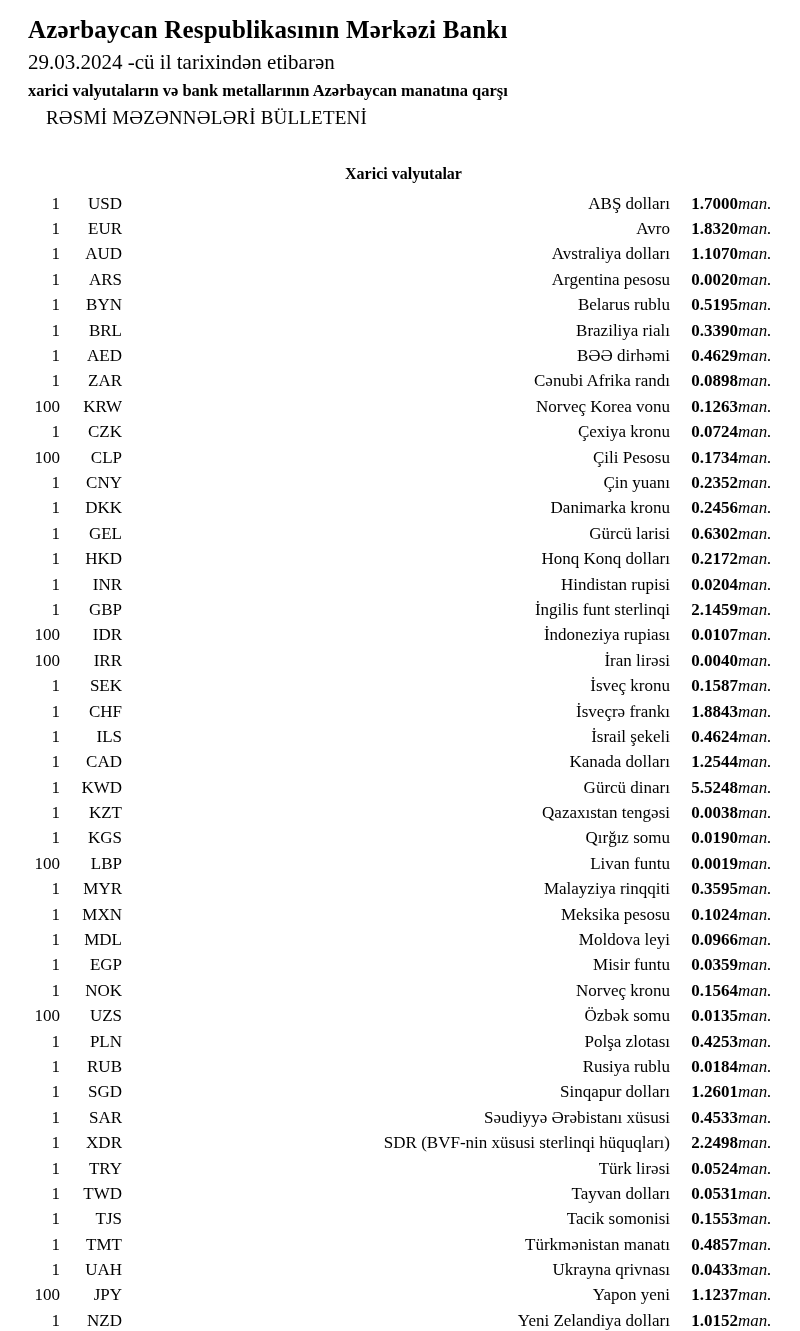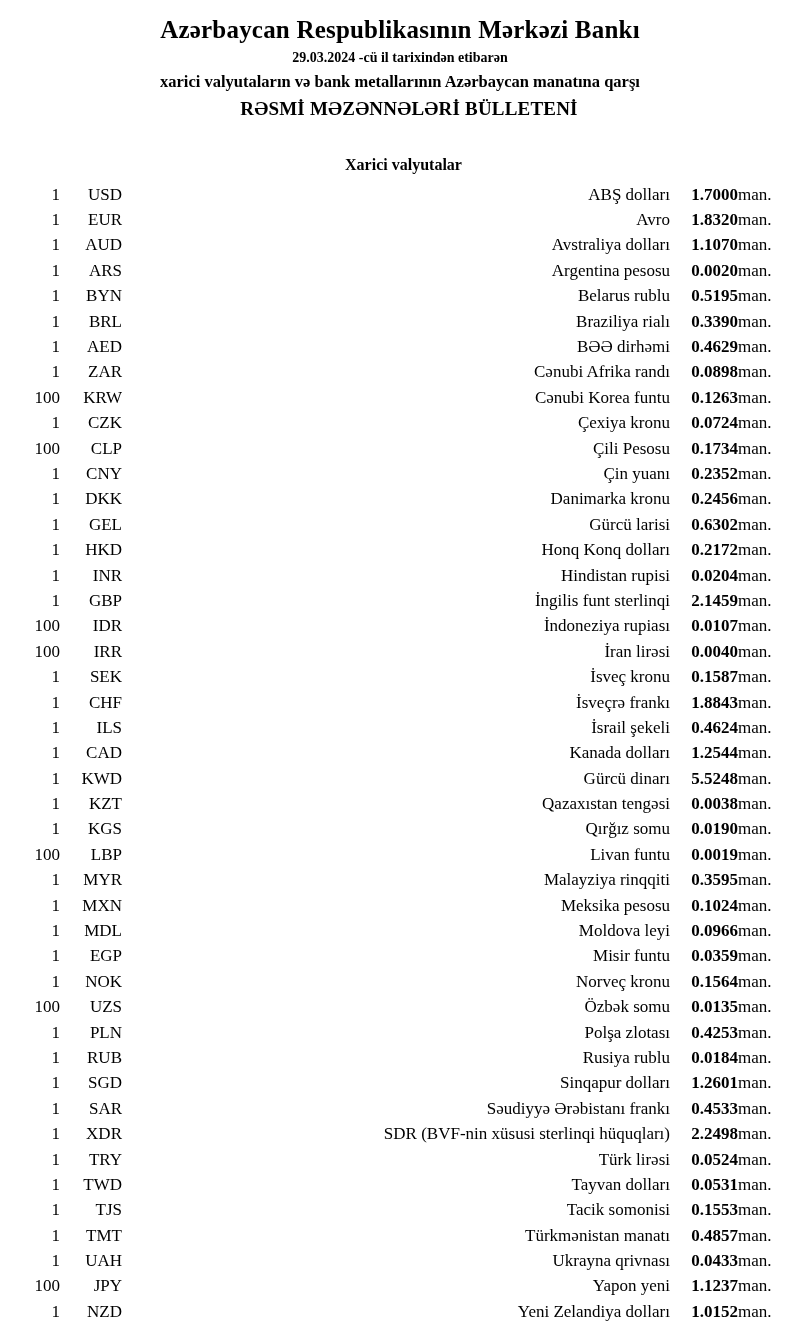--- a/index.html
+++ b/index.html
@@ -12,41 +12,41 @@
     min-height: 1331px;
     font-family: "Liberation Serif", serif;
     color: #000000;
   }
   .page {
     width: 800px;
     box-sizing: border-box;
     padding: 10px 0 0 0;
   }
   .header {
-    text-align: center;
+    margin-left: 28px;
   }
   .bank-name {
     font-family: "Liberation Serif", serif;
     font-weight: bold;
     font-size: 25px;
     letter-spacing: 0.2px;
     margin: 6px 0 6px 0;
   }
   .date-line {
-    font-weight: bold;
-    font-size: 14px;
+    font-weight: normal;
+    font-size: 21px;
     margin: 0 0 6px 0;
   }
   .subtitle-line {
     font-weight: bold;
     font-size: 16.5px;
     margin: 0 0 6px 0;
   }
   .bulletin-line {
-    font-weight: bold;
+    font-weight: normal;
     font-size: 19px;
     margin: 0 0 4px 0;
     letter-spacing: 0.2px;
     padding-left: 18px;
   }
   .section-title {
     text-align: center;
     font-weight: bold;
     font-size: 16px;
     margin: 36px 0 8px 7px;
@@ -79,20 +79,21 @@
   }
   td.rate {
     width: 68px;
     text-align: right;
     font-weight: bold;
   }
   td.unit {
     width: 62px;
     text-align: left;
     padding-left: 9px;
+    font-style: italic;
   }
 </style>
 </head>
 <body>
 
 <div class="page">
 
   <div class="header">
     <div class="bank-name">Azərbaycan Respublikasının Mərkəzi Bankı</div>
     <div class="date-line">29.03.2024 -cü il tarixindən etibarən</div>
@@ -156,21 +157,21 @@
         <tr>
           <td class="qty">1</td>
           <td class="code">ZAR</td>
           <td class="name">Cənubi Afrika randı</td>
           <td class="rate">0.0898</td>
           <td class="unit">man.</td>
         </tr>
         <tr>
           <td class="qty">100</td>
           <td class="code">KRW</td>
-          <td class="name">Cənubi Korea funtu</td>
+          <td class="name">Norveç Korea vonu</td>
           <td class="rate">0.1263</td>
           <td class="unit">man.</td>
         </tr>
         <tr>
           <td class="qty">1</td>
           <td class="code">CZK</td>
           <td class="name">Çexiya kronu</td>
           <td class="rate">0.0724</td>
           <td class="unit">man.</td>
         </tr>
@@ -352,21 +353,21 @@
         <tr>
           <td class="qty">1</td>
           <td class="code">SGD</td>
           <td class="name">Sinqapur dolları</td>
           <td class="rate">1.2601</td>
           <td class="unit">man.</td>
         </tr>
         <tr>
           <td class="qty">1</td>
           <td class="code">SAR</td>
-          <td class="name">Səudiyyə Ərəbistanı frankı</td>
+          <td class="name">Səudiyyə Ərəbistanı xüsusi</td>
           <td class="rate">0.4533</td>
           <td class="unit">man.</td>
         </tr>
         <tr>
           <td class="qty">1</td>
           <td class="code">XDR</td>
           <td class="name">SDR (BVF-nin xüsusi sterlinqi hüquqları)</td>
           <td class="rate">2.2498</td>
           <td class="unit">man.</td>
         </tr>

